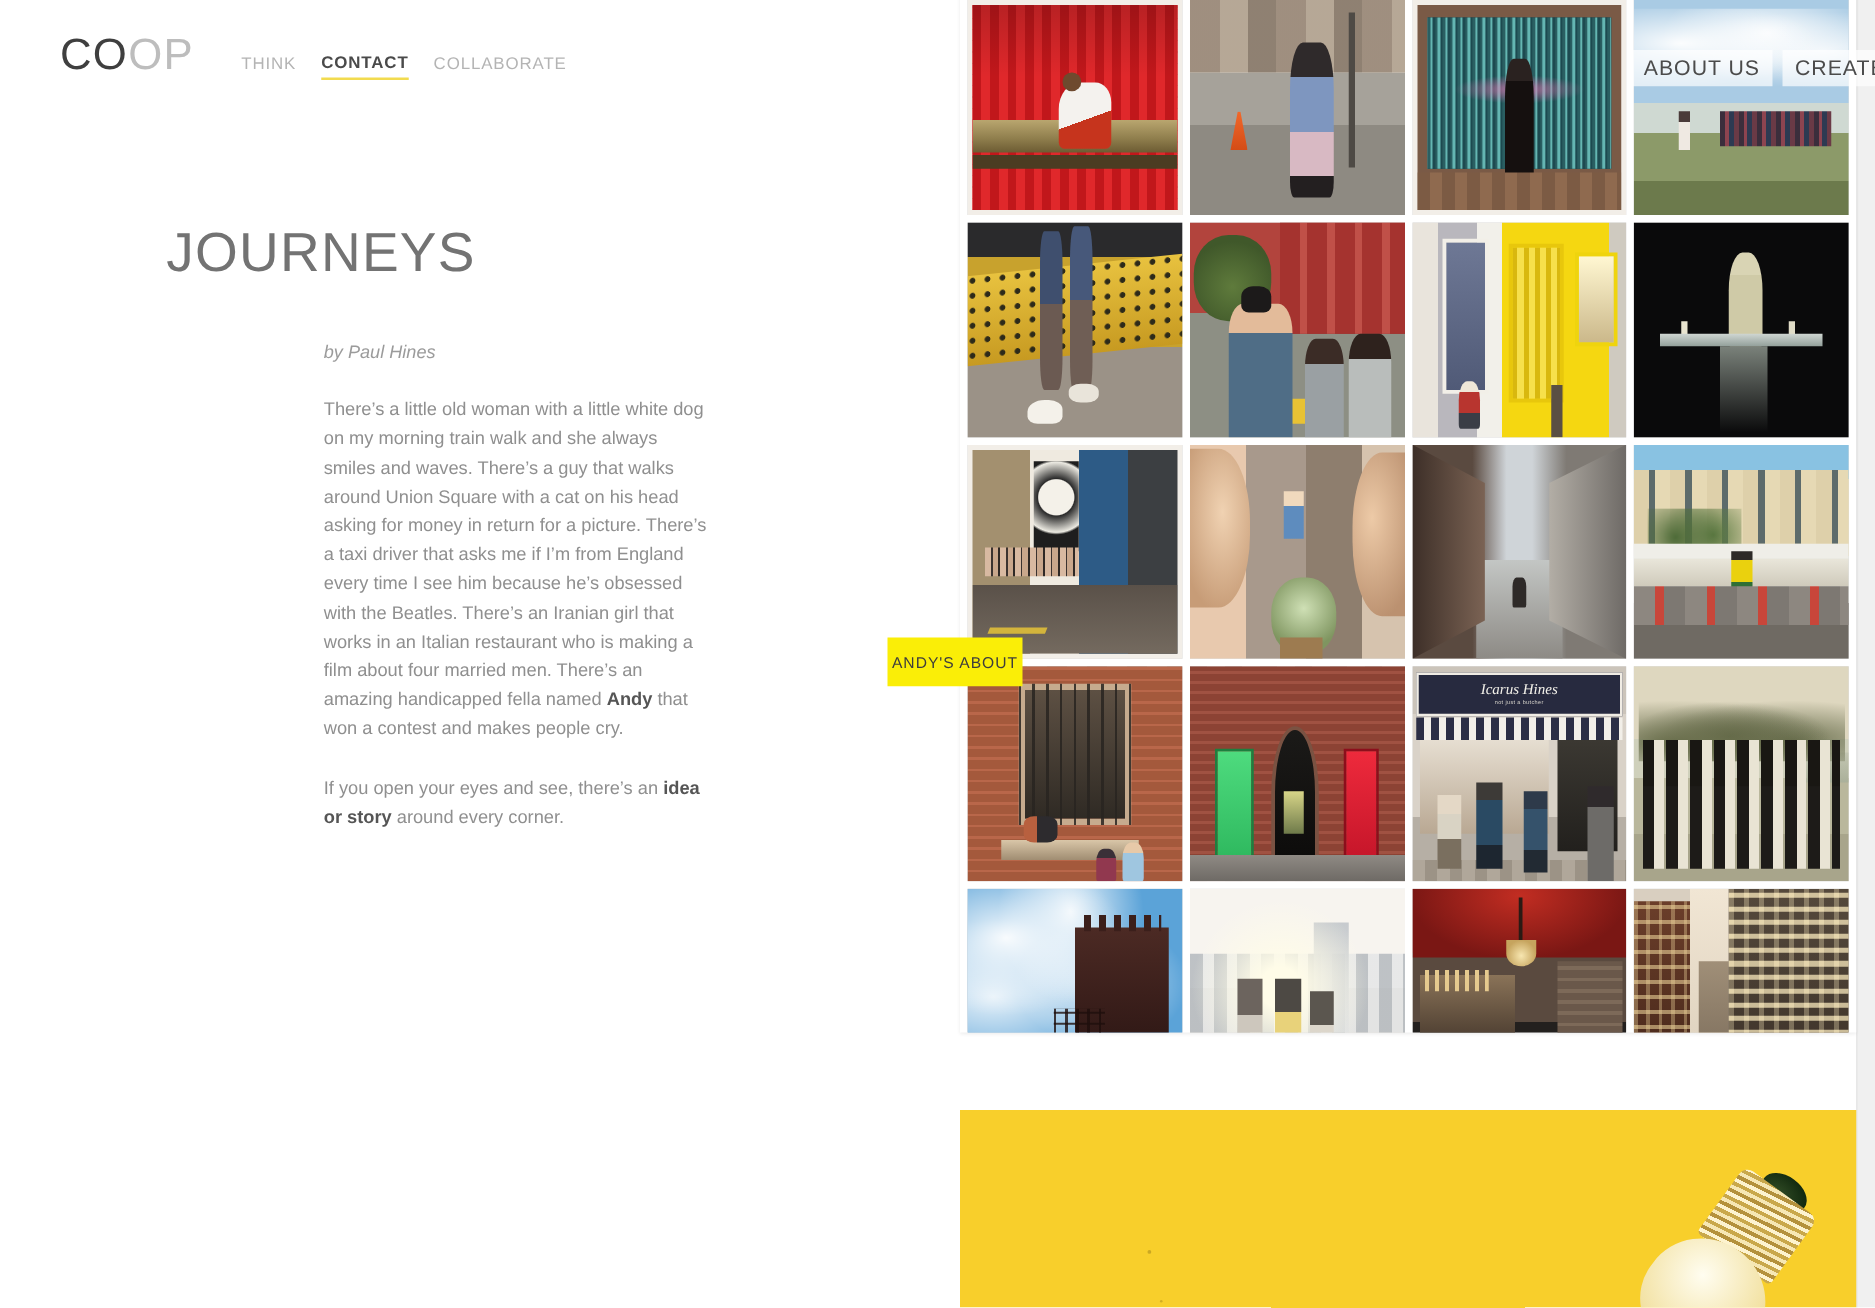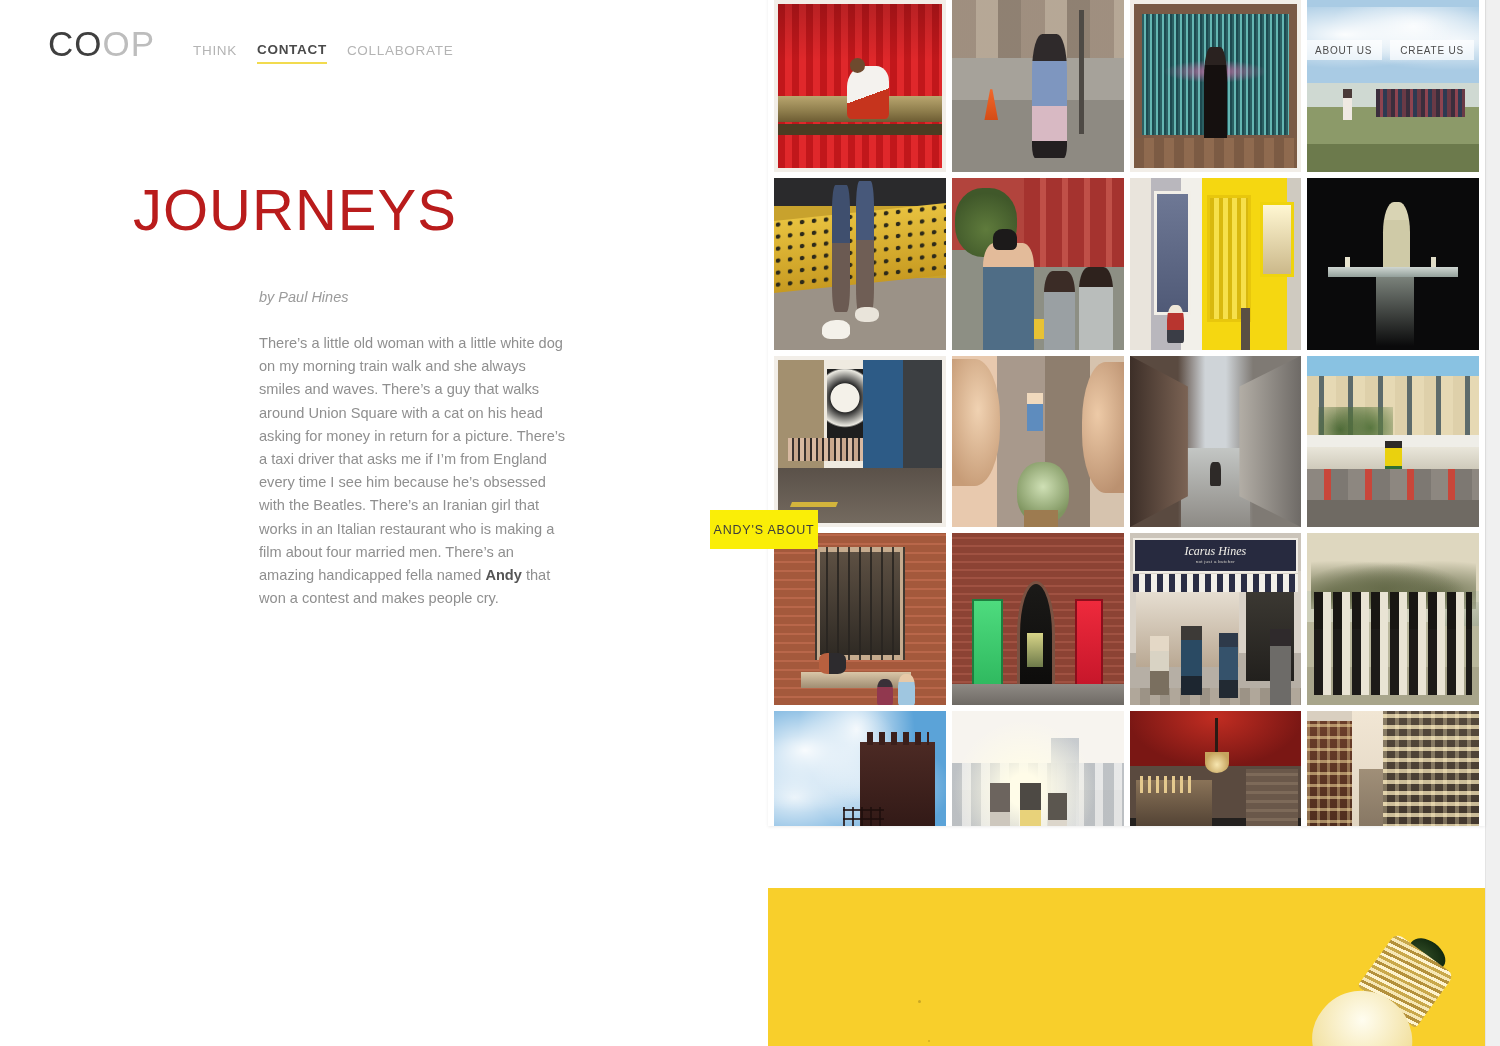--- a/index.html
+++ b/index.html
@@ -32,29 +32,29 @@
     font-size: 13.5px; letter-spacing: 0.7px; color: #b4b4b4;
     font-family: "Liberation Sans Narrow", "Liberation Sans", sans-serif;
     padding-bottom: 5px; cursor: pointer; white-space: nowrap;
   }
   .navitem.active { color: #4a4a4a; font-weight: bold; border-bottom: 2px solid #f2db4f; }
 
   
   .cornerbtns { position: absolute; left: 1305px; top: 40px; display: flex; gap: 8px; z-index: 40; }
   .cornerbtn {
     background: rgba(255,255,255,0.68);
-    color: #4b4b4b; font-size: 10px; letter-spacing: 0.8px;
+    color: #4b4b4b; font-size: 17px; letter-spacing: 0.8px;
     font-family: "Liberation Sans Narrow", "Liberation Sans", sans-serif;
     padding: 5px 10px 4px; cursor: pointer; white-space: nowrap;
   }
 
   
   .article { position: absolute; left: 133px; top: 180px; width: 470px; }
   .article h1 {
-    font-size: 58px; font-weight: 300; color: #b91c1c; letter-spacing: 1px;
+    font-size: 44px; font-weight: 300; color: #737373; letter-spacing: 1px;
     font-family: "Liberation Sans Narrow", "Liberation Sans", sans-serif;
     line-height: 1.05;
   }
   .byline {
     margin-left: 126px; margin-top: 48px;
     font-size: 14.5px; font-style: italic; color: #9b9b9b;
   }
   .body-copy { margin-left: 126px; margin-top: 27px; width: 312px; }
   .body-copy p {
     font-size: 14.6px; line-height: 23.2px; color: #8f8f8f; margin-bottom: 24px;
@@ -427,20 +427,21 @@
   <div class="cornerbtns">
     <div class="cornerbtn">ABOUT US</div>
     <div class="cornerbtn">CREATE US</div>
   </div>
 
   <article class="article">
     <h1>JOURNEYS</h1>
     <div class="byline">by Paul Hines</div>
     <div class="body-copy">
       <p><span>There’s a little old woman with a little white dog on my morning train walk and she always smiles and waves. There’s a guy that walks around Union Square with a cat on his head asking for money in return for a picture. There’s a taxi driver that asks me if I’m from England every time I see him because he’s obsessed with the Beatles. There’s an Iranian girl that works in an Italian restaurant who is making a film about four married men. There’s an amazing handicapped fella named </span><b>Andy</b><span> that won a contest and makes people cry.</span></p>
+      <p><span>If you open your eyes and see, there’s an </span><b>idea or story</b><span> around every corner.</span></p>
     </div>
   </article>
 
   <div class="story-tab">
     <span>ANDY'S ABOUT</span>
   </div>
 
   <section class="grid-panel">
     <div class="grid">
 

